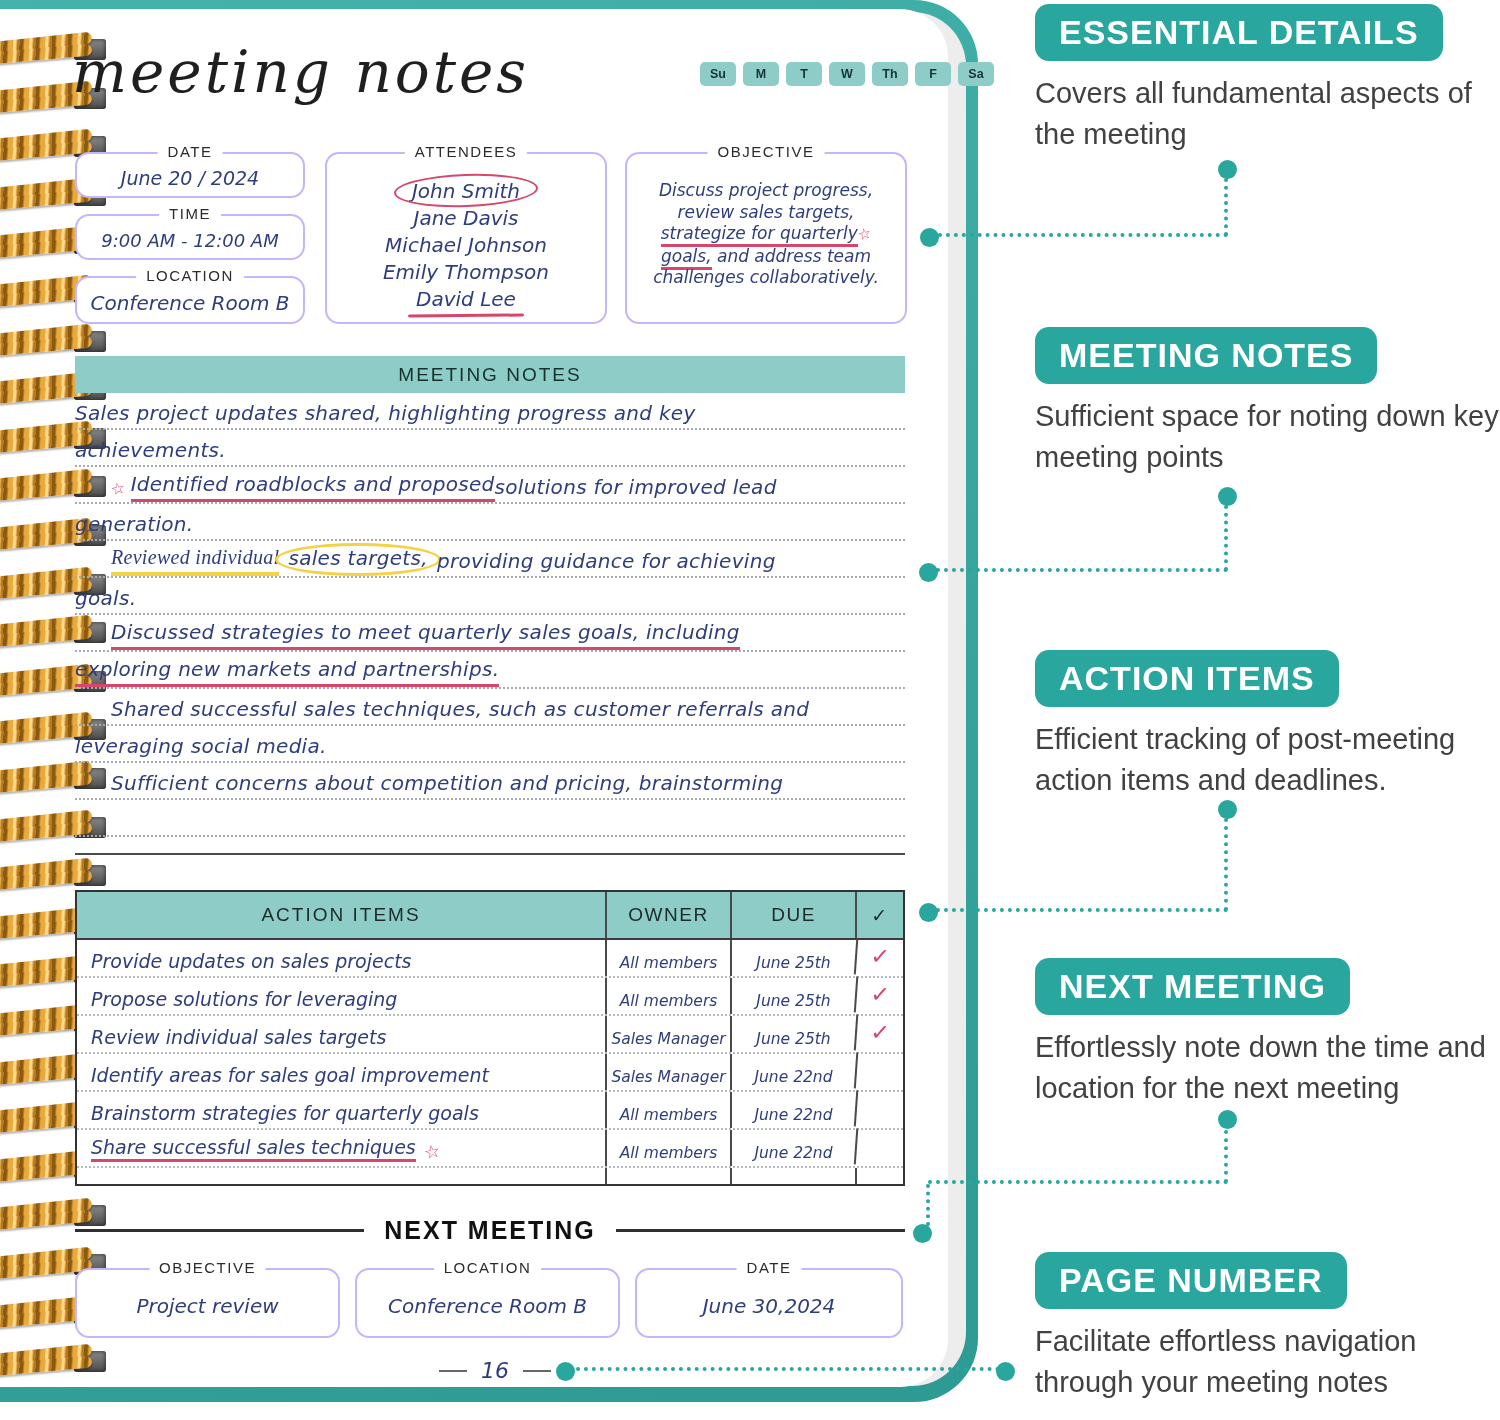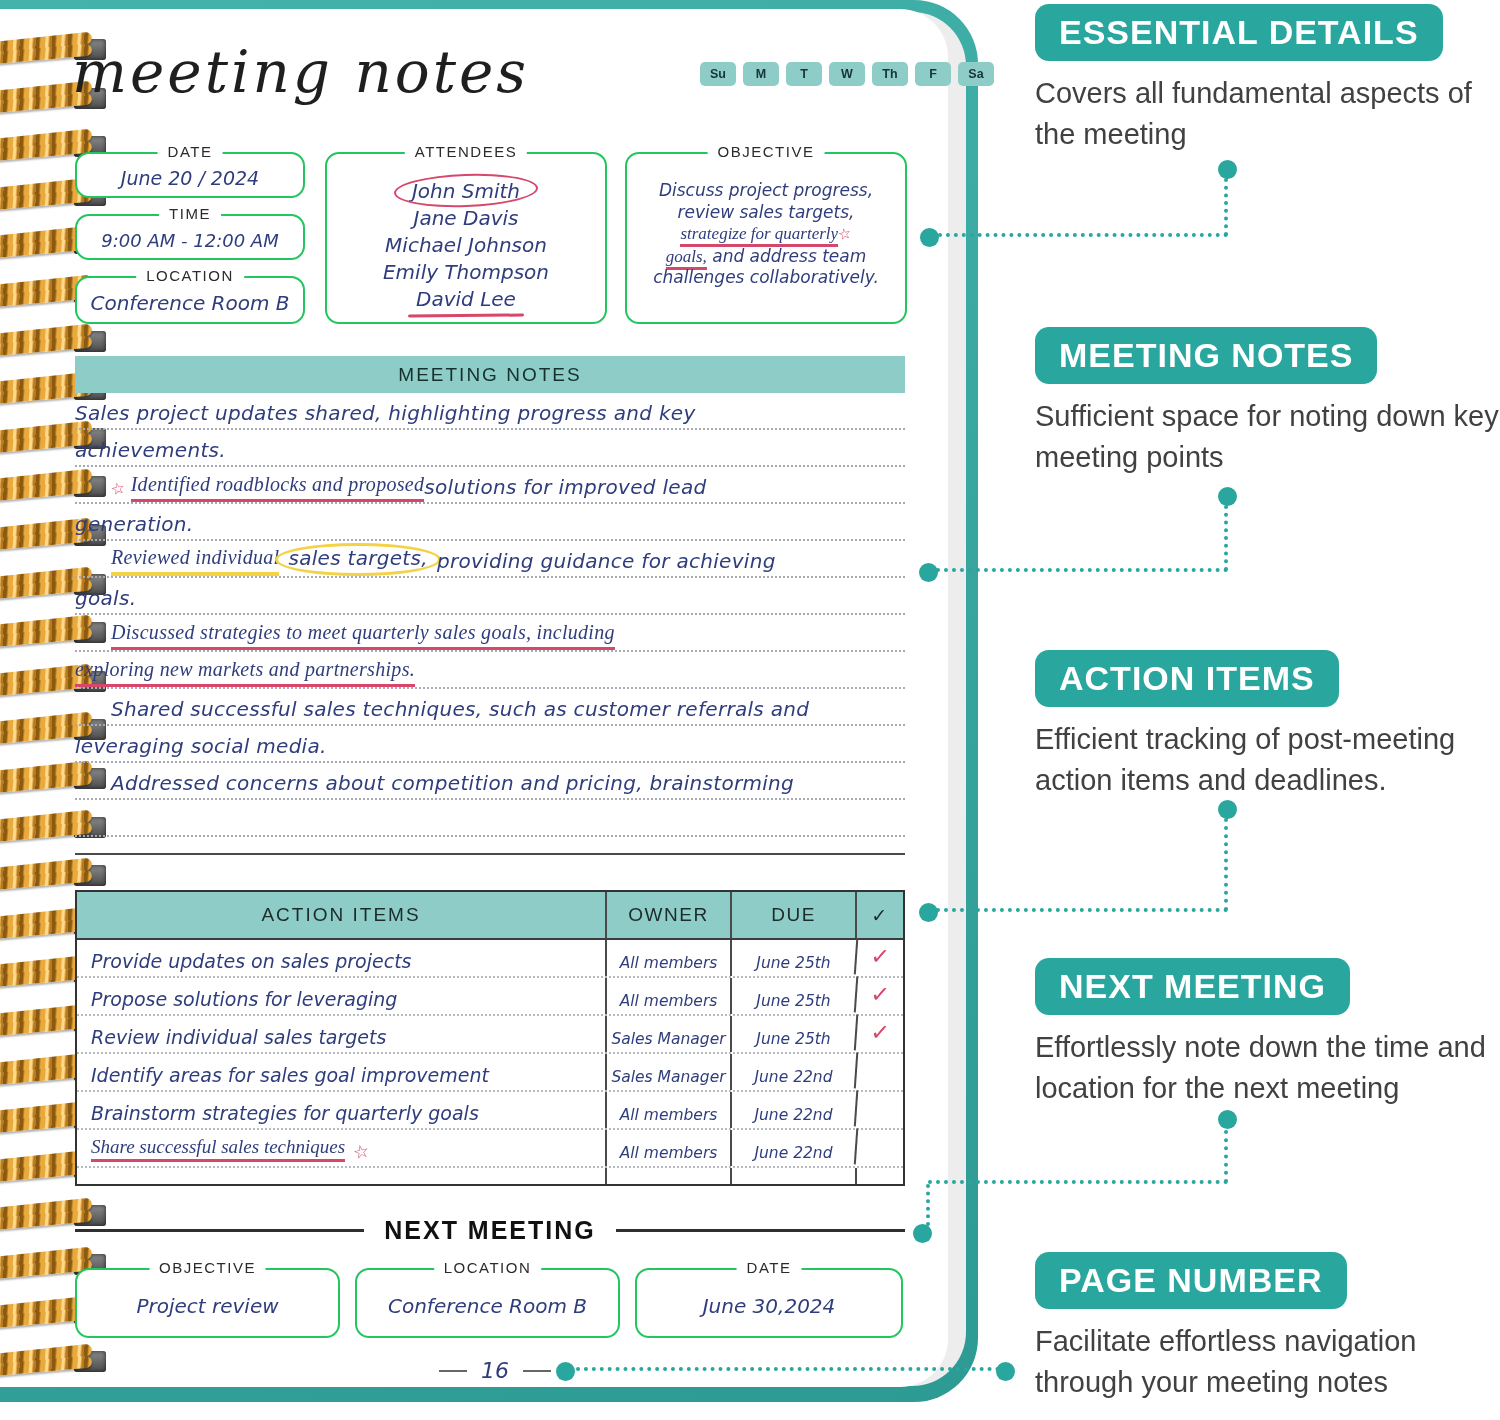--- a/index.html
+++ b/index.html
@@ -35,38 +35,38 @@
   .hand{font-family:"DejaVu Sans",sans-serif;font-style:italic;color:var(--ink);}
 
   
   .title{position:absolute;left:72px;top:38px;font-family:"DejaVu Serif",serif;font-style:italic;
     font-size:58px;letter-spacing:3px;color:#1f1f1f;}
   .weekdays{position:absolute;left:700px;top:62px;display:flex;gap:7px;}
   .wd{width:36px;height:24px;border-radius:5px;background:var(--accent-light);color:#17343a;
     font-size:12.5px;font-weight:bold;display:flex;align-items:center;justify-content:center;}
 
   
-  .fbox{position:absolute;border:2px solid #22c55e;border-radius:14px;background:#fff;}
+  .fbox{position:absolute;border:2px solid #c4b5fd;border-radius:14px;background:#fff;}
   .flabel{position:absolute;top:-11px;left:50%;transform:translateX(-50%);background:#fff;
     padding:0 10px;font-size:15px;letter-spacing:1.5px;color:var(--label);white-space:nowrap;}
   .fval{position:absolute;inset:0;display:flex;align-items:center;justify-content:center;padding-top:6px;}
 
   .att-list{position:absolute;inset:0;padding-top:24px;display:flex;flex-direction:column;align-items:center;}
   .att{line-height:27px;font-size:20px;position:relative;}
   .att-rel{position:relative;display:inline-block;}
   .att-circle::before{content:"";position:absolute;left:-18px;right:-18px;top:-4px;bottom:-2px;
     border:2.5px solid var(--red);border-radius:50%;transform:rotate(-2deg);}
   .att-underline::after{content:"";position:absolute;left:-8px;right:-8px;bottom:-4px;height:3px;
     background:var(--red);border-radius:3px;transform:rotate(-.5deg);}
 
   .obj-lines{position:absolute;inset:0;padding-top:26px;display:flex;flex-direction:column;align-items:center;}
   .obj-line{line-height:21.5px;font-size:17px;white-space:nowrap;}
 
   
-  .m-red{border-bottom:3px solid var(--red);padding-bottom:1px;font-family:Liberation Serif, serif;}
+  .m-red{border-bottom:3px solid var(--red);padding-bottom:1px;}
   .m-yellow{border-bottom:4px solid var(--yellow);padding-bottom:1px;font-family:Liberation Serif, serif;}
   .m-ycircle{display:inline-block;border:3px solid var(--yellow);border-radius:50%;padding:0 10px;margin:0 -4px;}
   .star{color:var(--red);display:inline-block;transform:rotate(-12deg);font-style:normal;
     font-family:"DejaVu Sans",sans-serif;}
 
   
   .band{position:absolute;left:75px;top:356px;width:830px;height:37px;background:var(--accent-light);
     display:flex;align-items:center;justify-content:center;font-size:19px;letter-spacing:2px;color:#16302e;}
   .notes{position:absolute;left:75px;top:393px;width:830px;}
   .note-line{height:37px;border-bottom:2px dotted var(--line-gray);display:flex;align-items:flex-end;
@@ -346,21 +346,21 @@
       <div class="note-line">
         <span class="m-red">exploring new markets and partnerships.</span>
       </div>
       <div class="note-line nl-indent">
         <span>Shared successful sales techniques, such as customer referrals and</span>
       </div>
       <div class="note-line">
         <span>leveraging social media.</span>
       </div>
       <div class="note-line nl-indent">
-        <span>Addressed concerns about competition and pricing, brainstorming</span>
+        <span>Sufficient concerns about competition and pricing, brainstorming</span>
       </div>
       <div class="note-line"></div>
     </div>
   <div class="divider"></div>
 
   <div class="atable">
     <div class="t-head">
       <div>ACTION ITEMS</div>
       <div class="tc-b">
           <span>OWNER</span>

